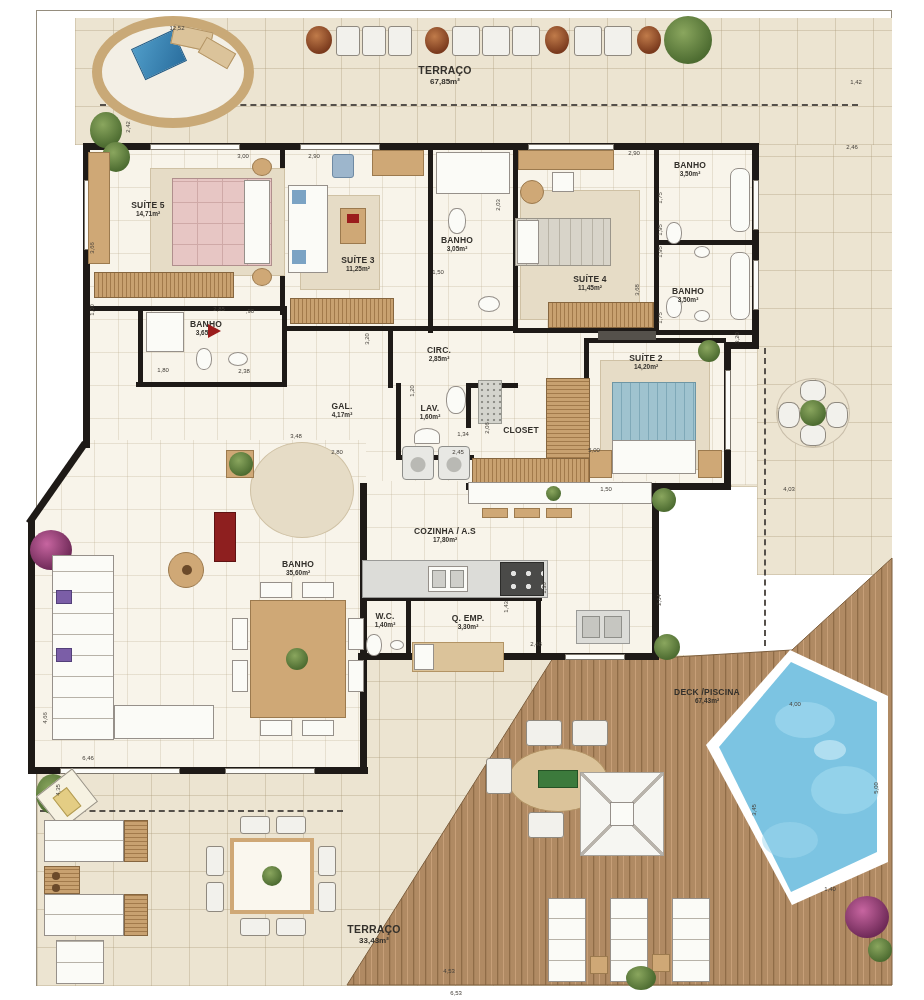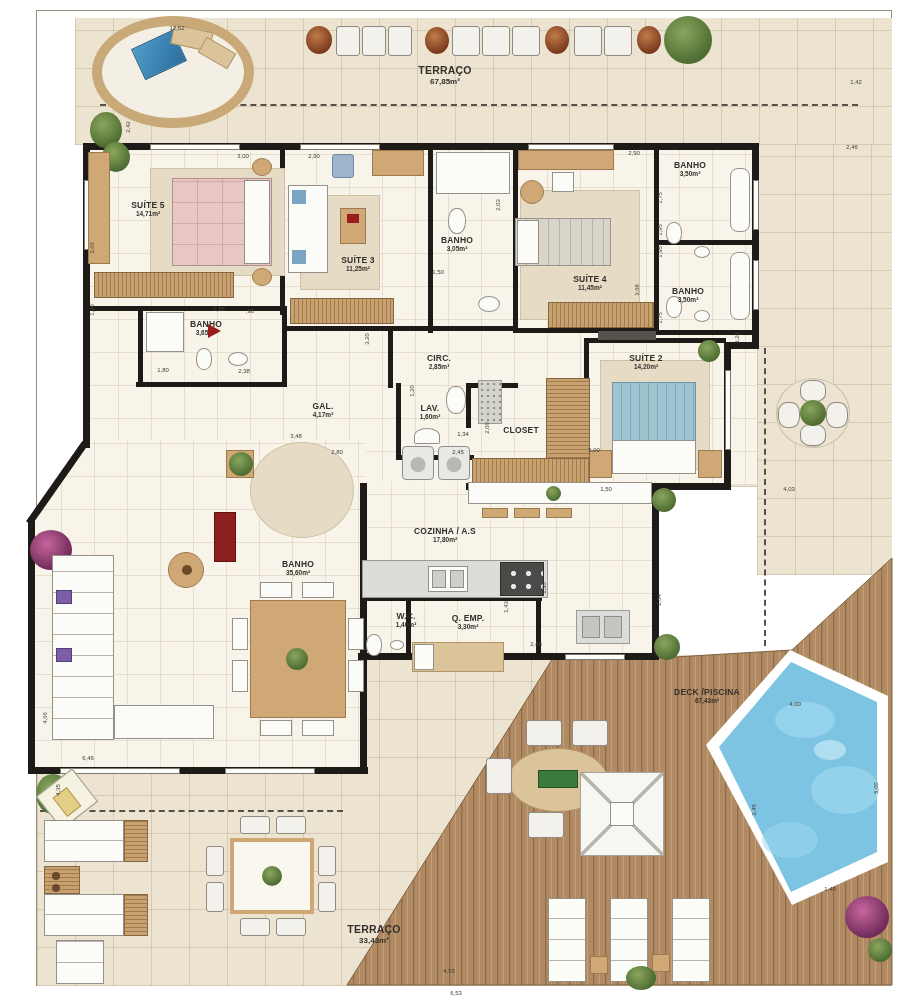--- a/index.html
+++ b/index.html
@@ -340,25 +340,25 @@
     <span class="rarea">3,50m²</span>
   </div>
   <div class="rlabel" style="left:688px;top:295px">
     <span class="rname">BANHO</span>
     <span class="rarea">3,50m²</span>
   </div>
   <div class="rlabel" style="left:206px;top:328px">
     <span class="rname">BANHO</span>
     <span class="rarea">3,65m²</span>
   </div>
-  <div class="rlabel" style="left:439px;top:362px">
+  <div class="rlabel" style="left:439px;top:354px">
     <span class="rname">CIRC.</span>
     <span class="rarea">2,85m²</span>
   </div>
-  <div class="rlabel" style="left:323px;top:410px">
+  <div class="rlabel" style="left:342px;top:410px">
     <span class="rname">GAL.</span>
     <span class="rarea">4,17m²</span>
   </div>
   <div class="rlabel" style="left:430px;top:412px">
     <span class="rname">LAV.</span>
     <span class="rarea">1,60m²</span>
   </div>
   <div class="rlabel" style="left:521px;top:430px">
     <span class="rname">CLOSET</span>
   </div>
@@ -367,21 +367,21 @@
     <span class="rarea">14,20m²</span>
   </div>
   <div class="rlabel" style="left:445px;top:535px">
     <span class="rname">COZINHA / A.S</span>
     <span class="rarea">17,80m²</span>
   </div>
   <div class="rlabel" style="left:298px;top:568px">
     <span class="rname">BANHO</span>
     <span class="rarea">35,60m²</span>
   </div>
-  <div class="rlabel" style="left:406px;top:620px">
+  <div class="rlabel" style="left:385px;top:620px">
     <span class="rname">W.C.</span>
     <span class="rarea">1,40m²</span>
   </div>
   <div class="rlabel" style="left:468px;top:622px">
     <span class="rname">Q. EMP.</span>
     <span class="rarea">3,30m²</span>
   </div>
   <div class="rlabel" style="left:707px;top:696px">
     <span class="rname">DECK /PISCINA</span>
     <span class="rarea">67,43m²</span>

